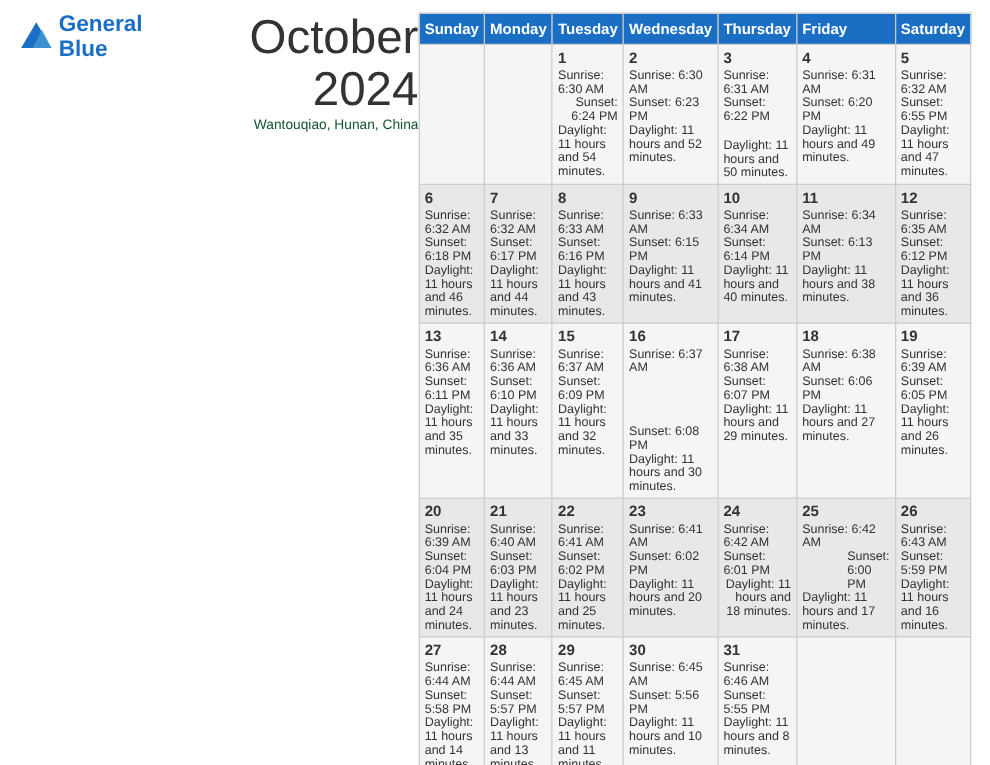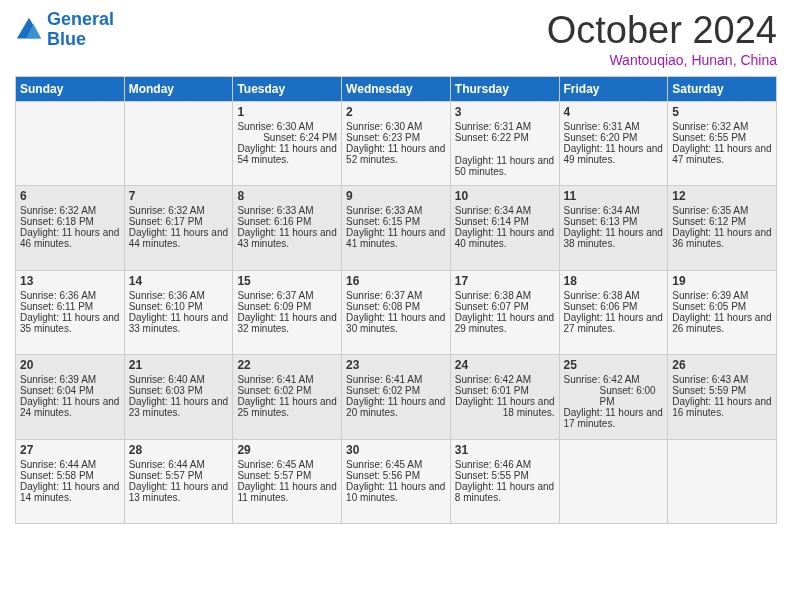--- a/index.html
+++ b/index.html
@@ -8,21 +8,21 @@
       background: #fff;
       width: 792px;
       height: 612px;
       overflow: hidden;
     }
     .page {
       width: 792px;
       height: 534px;
       padding: 10px 15px 10px 15px;
       display: flex;
-      flex-direction: column;
+      flex-direction: row;
     }
     .header {
       display: flex;
       justify-content: space-between;
       align-items: flex-start;
       margin-bottom: 8px;
     }
     .logo {
       display: flex;
       align-items: center;
@@ -44,22 +44,22 @@
     .title-block {
       text-align: right;
     }
     .month-title {
       font-size: 38px;
       font-weight: 300;
       color: #333;
       line-height: 1.1;
     }
     .location {
-      font-size: 14px;
-      color: #a21caf;
+      font-size: 11px;
+      color: #14532d;
     }
     .calendar-table {
       width: 100%;
       border-collapse: collapse;
       flex: 1;
     }
     .calendar-table th {
       background: #1a6fc4;
       color: #fff;
       font-size: 12px;
@@ -224,21 +224,21 @@
           </td>
           <td>
             <span class="day-num">15</span>
             <span style="display: block;">Sunrise: 6:37 AM</span>
             <span style="display: block;">Sunset: 6:09 PM</span>
             <span style="display: block;">Daylight: 11 hours and 32 minutes.</span>
           </td>
           <td>
             <span class="day-num">16</span>
             <span style="display: block;">Sunrise: 6:37 AM</span>
-            <span style="display: block;">Sunset: 6:08 PM</span>
+            <span style="display: block; margin-top: 40px;">Sunset: 6:08 PM</span>
             <span style="display: block;">Daylight: 11 hours and 30 minutes.</span>
           </td>
           <td>
             <span class="day-num">17</span>
             <span style="display: block;">Sunrise: 6:38 AM</span>
             <span style="display: block;">Sunset: 6:07 PM</span>
             <span style="display: block;">Daylight: 11 hours and 29 minutes.</span>
           </td>
           <td>
             <span class="day-num">18</span>

